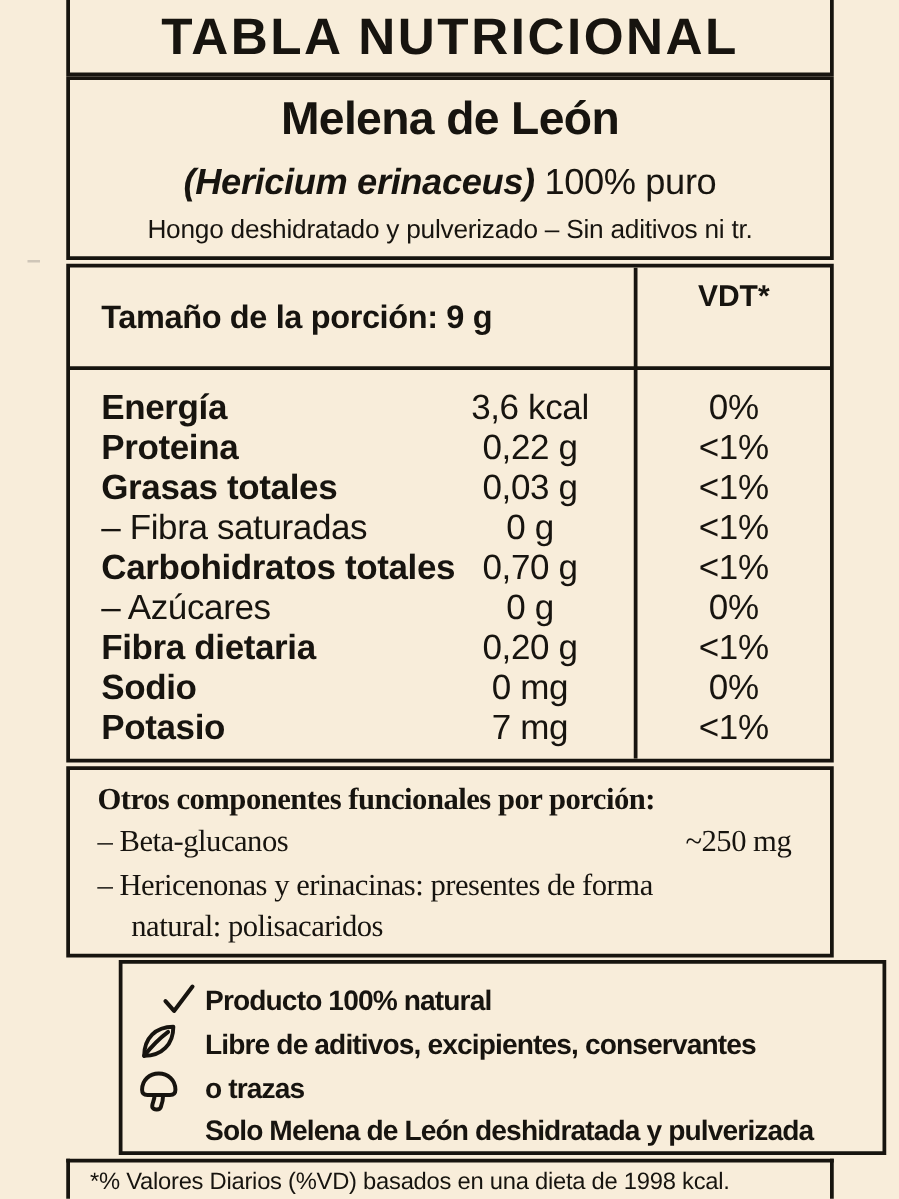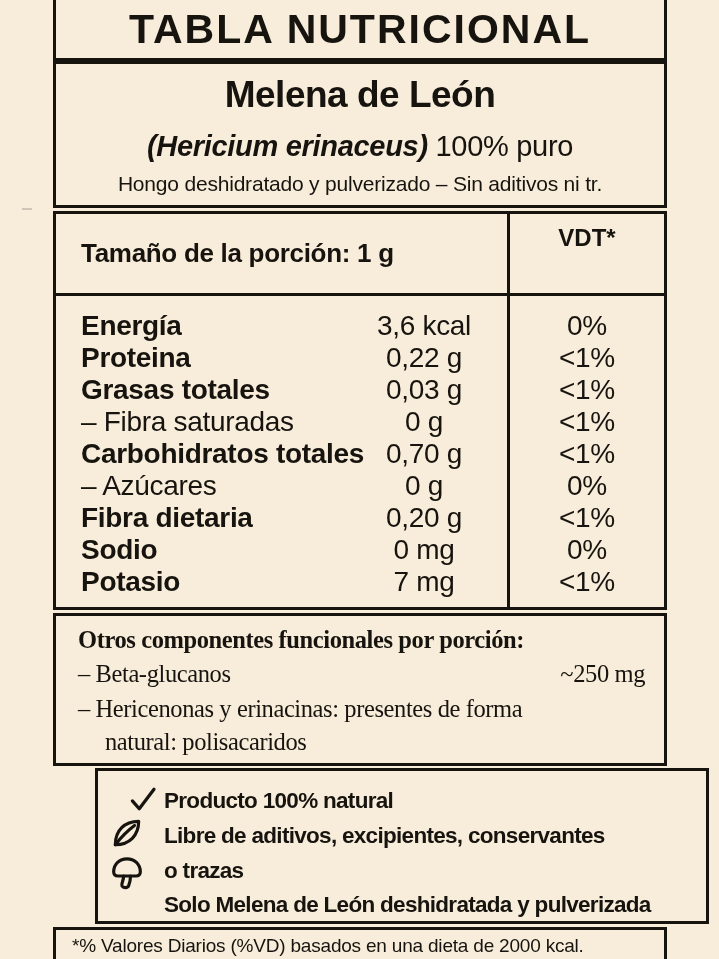--- a/index.html
+++ b/index.html
@@ -35,21 +35,21 @@
   .rows{position:absolute;top:82px;left:0;right:0;padding-top:14px;}
   .row{position:relative;height:32px;line-height:32px;font-size:28px;letter-spacing:-0.3px;}
   .rl{position:absolute;left:25px;white-space:nowrap;font-weight:700;}
   .row.sub .rl{font-weight:400;}
   .ra{position:absolute;left:285px;width:166px;text-align:center;white-space:nowrap;}
   .rv{position:absolute;left:454px;width:154px;text-align:center;white-space:nowrap;}
   
   .otros{top:613px;height:153px;font-size:24.5px;letter-spacing:-0.4px;font-family:Liberation Serif, serif;}
   .otros .heading{font-weight:700;margin:10px 0 0 22px;white-space:nowrap;}
   .otros .beta{position:relative;margin:3px 19px 0 22px;height:34px;line-height:34px;}
-  .otros .beta .bv{position:absolute;right:0;top:0;}
+  .otros .beta .bv{position:absolute;right:12px;top:0;}
   .otros .heri1{margin:1px 0 0 22px;line-height:33px;white-space:nowrap;}
   .otros .heri2{margin:0 0 0 49px;line-height:33px;white-space:nowrap;}
   
   .claims{top:768px;height:156px;margin-left:42px;}
   .claims .cl{position:absolute;left:66px;font-size:22.5px;font-weight:700;letter-spacing:-0.7px;white-space:nowrap;}
   .icon{position:absolute;}
   
   .foot{top:927px;height:40px;border-bottom:none;}
   .foot .fn{margin:5px 0 0 16px;font-size:19px;letter-spacing:-0.2px;white-space:nowrap;}
   .smudge{position:absolute;left:22px;top:208px;width:10px;height:2px;background:#b8b1a6;opacity:.65;}
@@ -66,21 +66,21 @@
   <div class="sci-line">
     <span class="it">(Hericium erinaceus)</span>
     <span>100% puro</span>
   </div>
   <div class="desc">Hongo deshidratado y pulverizado  –  Sin aditivos ni tr.</div>
 </div>
 
 <div class="box tbl">
   <div class="vdiv"></div>
   <div class="thead">
-    <div class="serving">Tamaño de la porción: 1 g</div>
+    <div class="serving">Tamaño de la porción: 9 g</div>
     <div class="vdt-h">
       <div>VDT*</div>
     </div>
   </div>
   <div class="rows">
     <div class="row">
       <span class="rl">Energía</span>
       <span class="ra">3,6 kcal</span>
       <span class="rv">0%</span>
     </div>
@@ -155,16 +155,16 @@
       <path d="M10 13.8 C10 16.8 8.3 18.4 9 19.8 C9.8 21.2 12.5 21 13 19.6 C13.5 18.3 14.1 16.4 14.1 13.8"></path>
     </svg>
   </span>
   <span class="cl" style="top:17px;">Producto 100% natural</span>
   <span class="cl" style="top:52px;">Libre de aditivos, excipientes, conservantes</span>
   <span class="cl" style="top:87px;">o trazas</span>
   <span class="cl" style="top:121px;">Solo Melena de León deshidratada y pulverizada</span>
 </div>
 
 <div class="box foot">
-  <div class="fn">*% Valores Diarios (%VD) basados en una dieta de 2000 kcal.</div>
+  <div class="fn">*% Valores Diarios (%VD) basados en una dieta de 1998 kcal.</div>
 </div>
 
 <div class="smudge"></div>
 
 </body></html>

